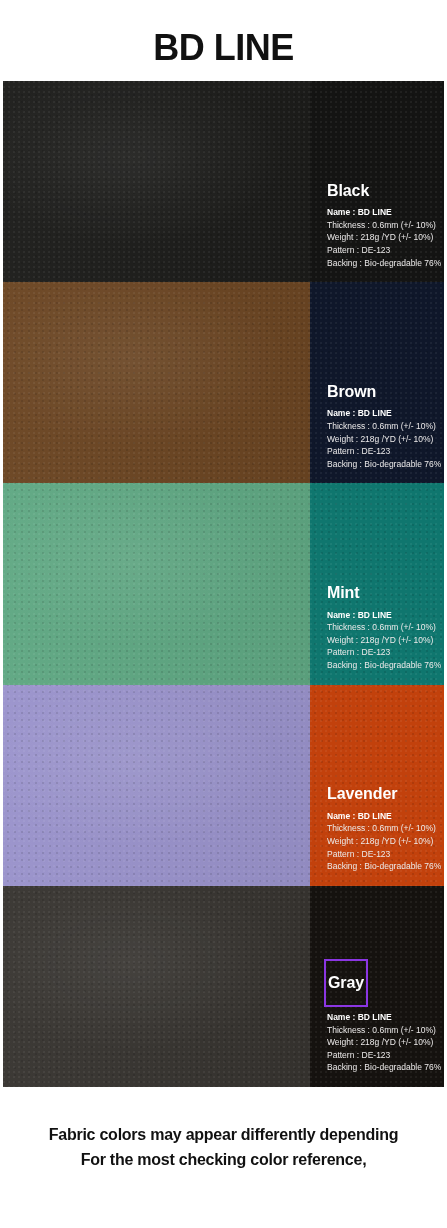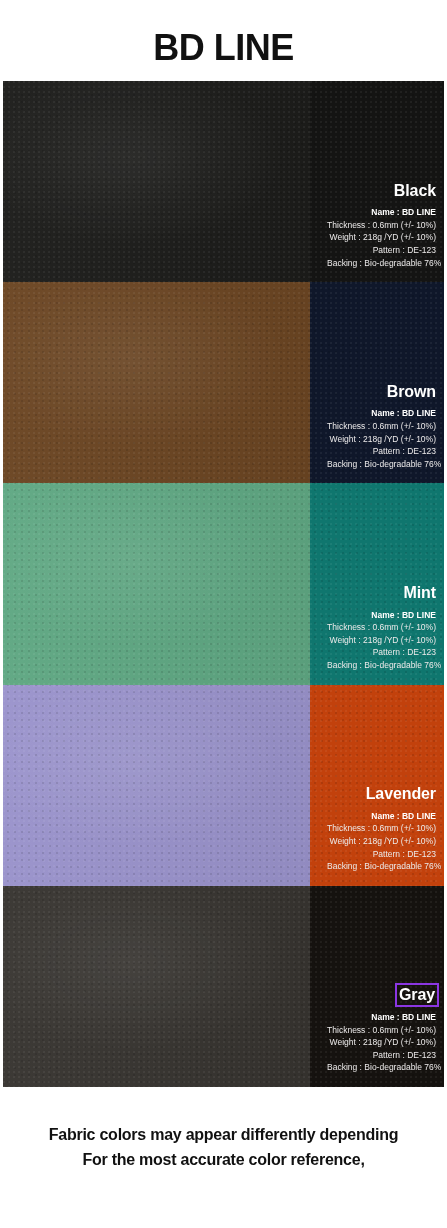--- a/index.html
+++ b/index.html
@@ -72,34 +72,33 @@
     pointer-events: none;
   }
 
   
   .swatch-info {
     position: absolute;
     left: 17px;
     right: 8px;
     bottom: 13px;
     color: #ffffff;
-    text-align: right;
   }
   .color-name {
     font-size: 16px;
     font-weight: 700;
     letter-spacing: -0.1px;
     margin-bottom: 7px;
     line-height: 1.1;
     display: inline-block;
   }
   .color-name.selected {
     outline: 2px solid #8B36E3;
     outline-offset: 1px;
-    padding: 0 1px;
+    padding: 12px 1px;
   }
   .spec-line {
     font-size: 8.5px;
     line-height: 12.6px;
     color: #eceaea;
     white-space: nowrap;
   }
   .spec-line.spec-name {
     font-weight: 700;
     color: #ffffff;
@@ -173,14 +172,14 @@
       </div>
       <div class="swatch-right" style="background: rgb(21, 18, 15);">
         <span class="grain"></span>
         <div class="swatch-info"><div class="color-name selected">Gray</div><div class="spec-line spec-name">Name : BD LINE</div><div class="spec-line">Thickness : 0.6mm (+/- 10%)</div><div class="spec-line">Weight : 218g /YD (+/- 10%)</div><div class="spec-line">Pattern : DE-123</div><div class="spec-line">Backing : Bio-degradable 76%</div></div>
       </div>
     </div>
   </div>
 
 <div class="footer-note" id="footer-note">
     <div>Fabric colors may appear differently depending</div>
-    <div>For the most accurate color reference,</div>
+    <div>For the most checking color reference,</div>
   </div>
 
 </body></html>

